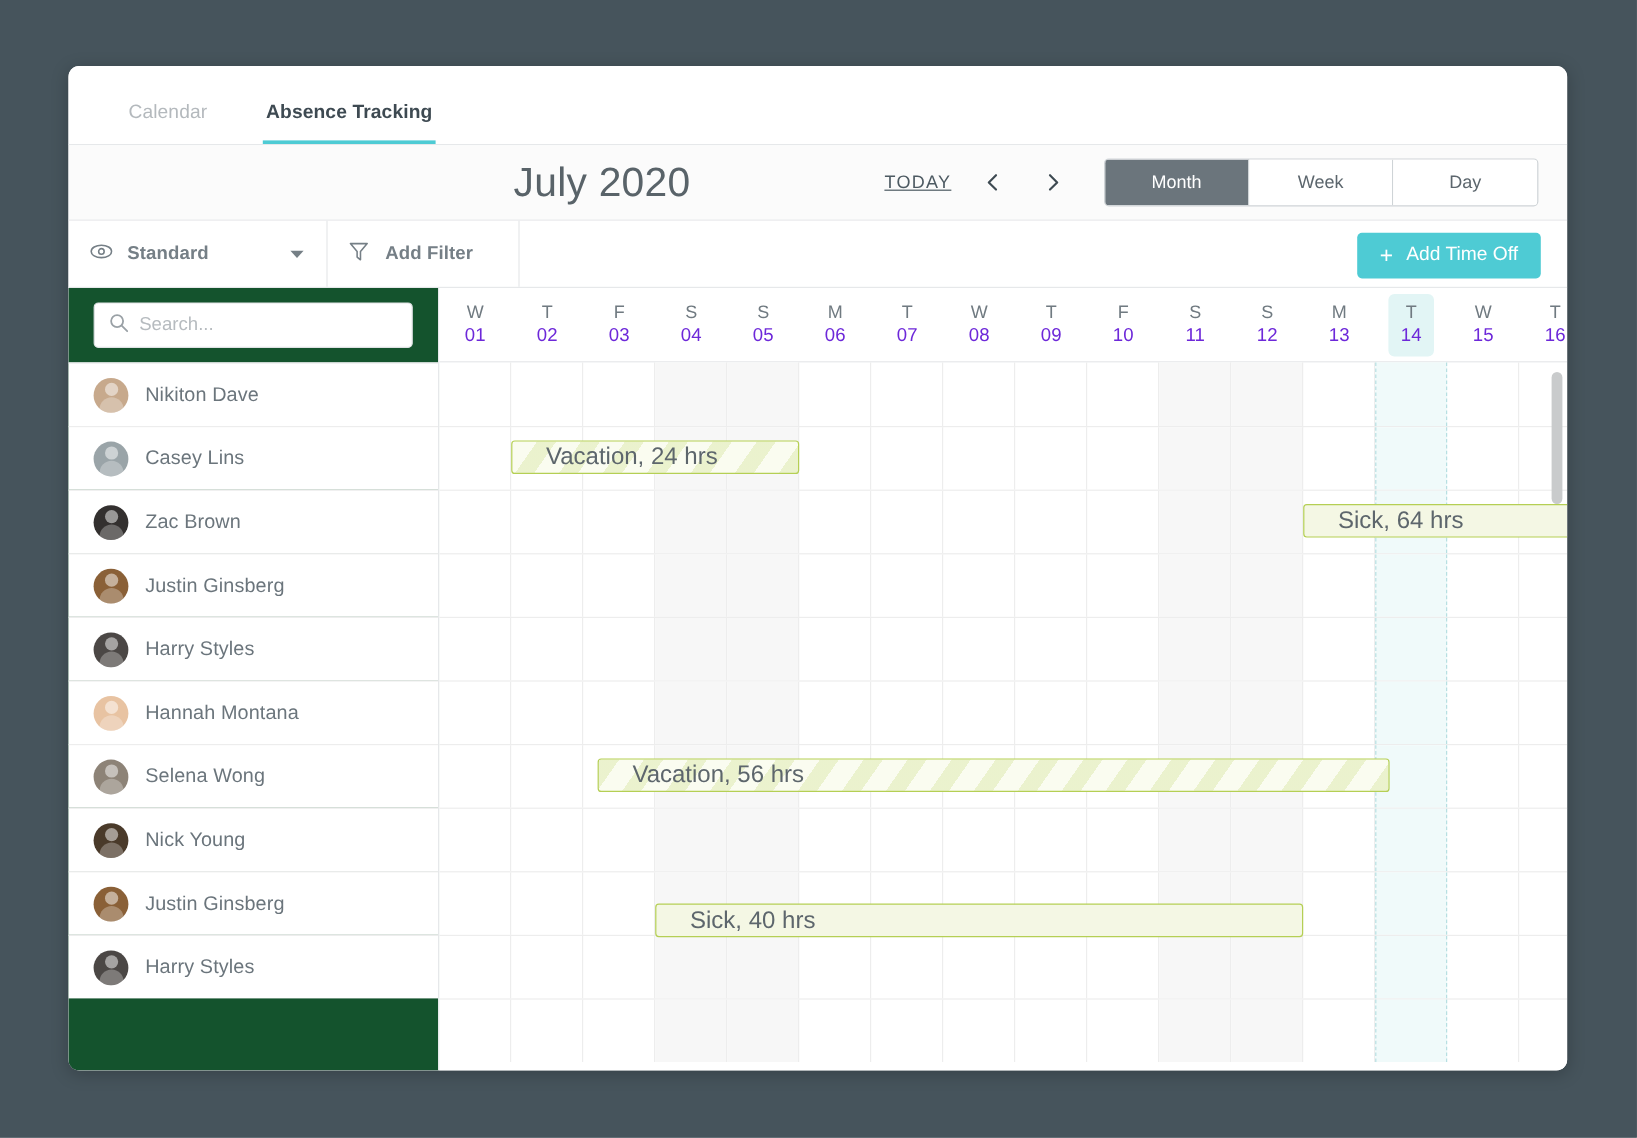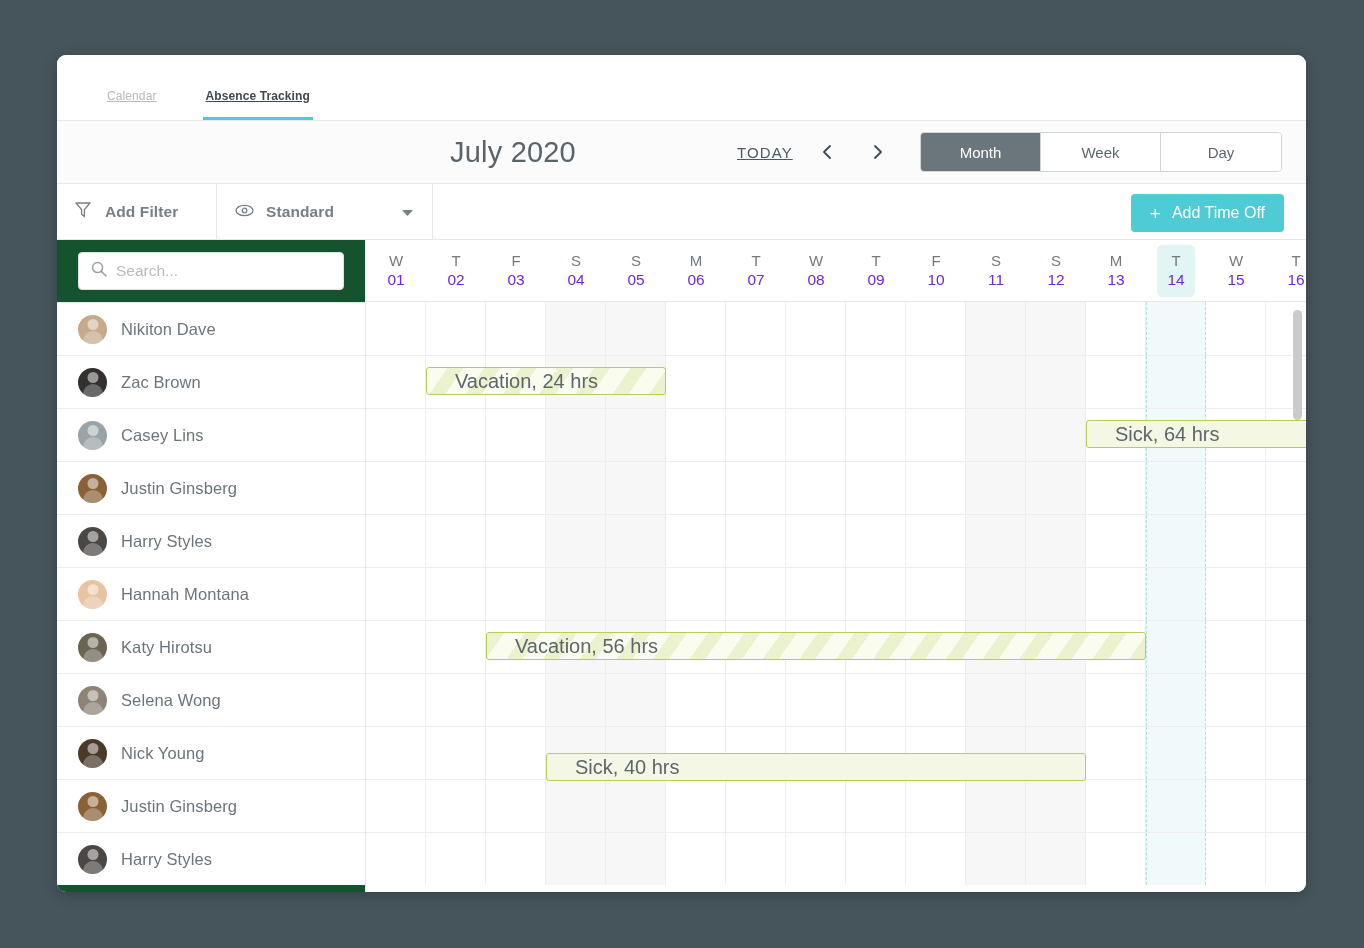--- a/index.html
+++ b/index.html
@@ -22,51 +22,49 @@
   
   .tabbar {
     height: 66px;
     background: #ffffff;
     border-bottom: 1px solid #e6e8ea;
     display: flex;
     align-items: flex-end;
     padding-left: 47px;
   }
   .tab {
-    font-size: 12px;
+    font-size: 16px;
     color: #b4b9bd;
     padding: 0 3px 14px 3px;
     margin-right: 43px;
     border-bottom: 3px solid transparent;
     cursor: pointer;
     letter-spacing: .1px;
-    text-decoration: underline;
   }
   .tab.active {
     color: #3e4a52;
     font-weight: bold;
     border-bottom-color: #4ecbd4;
   }
 
   
   .monthbar {
     height: 63px;
     background: #fbfbfb;
     border-bottom: 1px solid #e6e8ea;
     display: flex;
     align-items: center;
     position: relative;
   }
   .month-title {
     position: absolute;
     left: 371px;
-    font-size: 29px;
+    font-size: 34px;
     color: #596369;
     letter-spacing: .2px;
-    margin-left: 22px;
   }
   .nav-group {
     position: absolute;
     left: 680px;
     display: flex;
     align-items: center;
     gap: 4px;
   }
   .today-link {
     font-size: 15px;
@@ -353,44 +351,44 @@
       </span>
     </div>
     <div class="viewtoggle">
       <div class="vt active">Month</div>
       <div class="vt">Week</div>
       <div class="vt">Day</div>
     </div>
   </div>
 
   <div class="filterbar">
-    <div class="fb-cell fb-addfilter">
-      <span>
-        <svg width="16" height="17" viewBox="0 0 16 17">
-            <polygon points="1,2 15,2 9.4,8.6 9.4,15.5 6.6,13.2 6.6,8.6" fill="none" stroke="#757f86" stroke-width="1.3" stroke-linejoin="round"></polygon>
-          </svg>
-      </span>
-      <span class="fb-label">Add Filter</span>
-    </div>
     <div class="fb-cell fb-standard">
       <span class="lbl-wrap">
         <span>
           <svg width="19" height="13" viewBox="0 0 19 13">
               <ellipse cx="9.5" cy="6.5" rx="8.5" ry="5.2" fill="none" stroke="#757f86" stroke-width="1.3"></ellipse>
               <circle cx="9.5" cy="6.5" r="2.3" fill="none" stroke="#757f86" stroke-width="1.3"></circle>
             </svg>
         </span>
         <span class="fb-label">Standard</span>
       </span>
       <span>
         <svg width="13" height="8" viewBox="0 0 13 8">
             <polygon points="1,1 12,1 6.5,7" fill="#757f86"></polygon>
           </svg>
       </span>
     </div>
+    <div class="fb-cell fb-addfilter">
+      <span>
+        <svg width="16" height="17" viewBox="0 0 16 17">
+            <polygon points="1,2 15,2 9.4,8.6 9.4,15.5 6.6,13.2 6.6,8.6" fill="none" stroke="#757f86" stroke-width="1.3" stroke-linejoin="round"></polygon>
+          </svg>
+      </span>
+      <span class="fb-label">Add Filter</span>
+    </div>
     <div class="addtimeoff">
       <span class="plus-icon">+</span>
       <span>Add Time Off</span>
     </div>
   </div>
 
   <div class="calbody">
 
     <div class="people">
       <div class="search-wrap">
@@ -403,42 +401,38 @@
           </span>
           <input type="text" placeholder="Search..." style="">
         </div>
       </div>
       <div id="people-list">
           <div class="person-row">
             <div class="avatar" style="background: rgb(199, 169, 140);"></div>
             <span class="person-name">Nikiton Dave</span>
           </div>
           <div class="person-row">
+            <div class="avatar" style="background: rgb(154, 164, 168);"></div>
+            <span class="person-name">Casey Lins</span>
+          </div>
+          <div class="person-row">
             <div class="avatar" style="background: rgb(51, 48, 47);"></div>
             <span class="person-name">Zac Brown</span>
           </div>
           <div class="person-row">
-            <div class="avatar" style="background: rgb(154, 164, 168);"></div>
-            <span class="person-name">Casey Lins</span>
-          </div>
-          <div class="person-row">
             <div class="avatar" style="background: rgb(138, 96, 55);"></div>
             <span class="person-name">Justin Ginsberg</span>
           </div>
           <div class="person-row">
             <div class="avatar" style="background: rgb(75, 71, 69);"></div>
             <span class="person-name">Harry Styles</span>
           </div>
           <div class="person-row">
             <div class="avatar" style="background: rgb(232, 195, 162);"></div>
             <span class="person-name">Hannah Montana</span>
-          </div>
-          <div class="person-row">
-            <div class="avatar" style="background: rgb(107, 100, 83);"></div>
-            <span class="person-name">Katy Hirotsu</span>
           </div>
           <div class="person-row">
             <div class="avatar" style="background: rgb(141, 131, 119);"></div>
             <span class="person-name">Selena Wong</span>
           </div>
           <div class="person-row">
             <div class="avatar" style="background: rgb(74, 58, 42);"></div>
             <span class="person-name">Nick Young</span>
           </div>
           <div class="person-row">
@@ -718,21 +712,21 @@
             <div class="gcell today"></div>
             <div class="gcell"></div>
             <div class="gcell"></div>
           </div>
           <div class="bar striped" style="left: 60px; width: 240px; top: 65px;">
             <span class="bar-label">Vacation, 24 hrs</span>
           </div>
           <div class="bar" style="left: 720px; width: 300px; top: 118px;">
             <span class="bar-label">Sick, 64 hrs</span>
           </div>
-          <div class="bar striped" style="left: 120px; width: 660px; top: 330px;">
+          <div class="bar striped" style="left: 132px; width: 660px; top: 330px;">
             <span class="bar-label">Vacation, 56 hrs</span>
           </div>
           <div class="bar" style="left: 180px; width: 540px; top: 451px;">
             <span class="bar-label">Sick, 40 hrs</span>
           </div>
         </div>
       <div class="vscroll"></div>
     </div>
 
   </div>

